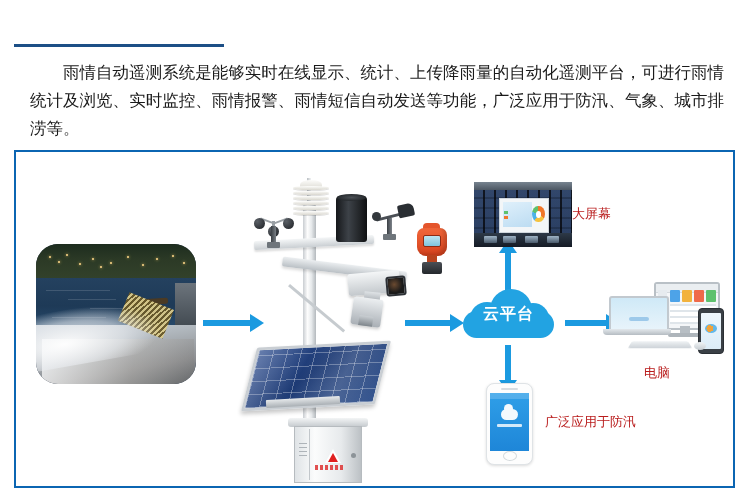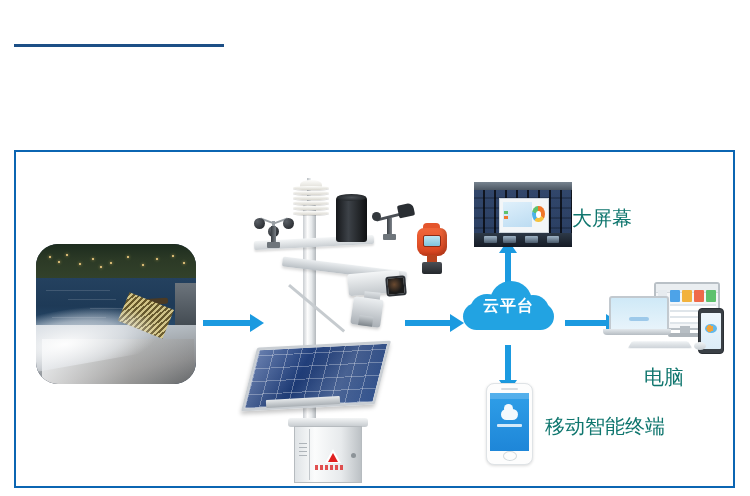--- a/index.html
+++ b/index.html
@@ -344,21 +344,21 @@
   .bigscreen .desk{
     position:absolute;left:0;bottom:0;width:100%;height:22%;
     background:linear-gradient(180deg,#2d3947,#151b25);
   }
   .bigscreen .desk i{
     position:absolute;bottom:26%;width:13%;height:52%;
     background:linear-gradient(180deg,#9fb4c6,#4a5a6b);border-radius:1px;
   }
 
   
-  .cloud{position:absolute;left:460px;top:278px;width:97px;height:56px;}
+  .cloud{position:absolute;left:460px;top:286px;width:97px;height:56px;}
   .cloud .c{position:absolute;background:#22a3e2;border-radius:50%;}
   .cloud .base{
     position:absolute;left:3px;bottom:4px;width:91px;height:27px;
     background:#22a3e2;border-radius:16px;
   }
   .cloud .c1{left:10px;top:16px;width:34px;height:32px;}
   .cloud .c2{left:30px;top:3px;width:42px;height:41px;}
   .cloud .c3{left:57px;top:17px;width:32px;height:30px;}
   .cloud-label{
     position:absolute;left:0;top:18px;width:97px;text-align:center;
@@ -460,33 +460,34 @@
     position:absolute;left:14px;top:4px;width:17px;height:2px;
     background:#d8dde1;border-radius:1px;
   }
   .phone .home{
     position:absolute;left:16px;bottom:3px;width:12px;height:8px;
     border:1px solid #d5dadd;border-radius:50%;
   }
 
   
   .dlabel{
-    position:absolute;font-size:20px;color:#0f766e;white-space:nowrap;text-align:center;
+    position:absolute;font-size:13px;color:#b91c1c;white-space:nowrap;text-align:center;
   }
   #lbl-screen{left:572px;top:205px;}
   #lbl-computer{left:644px;top:364px;}
   #lbl-phone{left:545px;top:413px;}
 </style>
 </head>
 <body>
 
 <div class="page">
 
   <div class="title-rule"></div>
 
+  <div class="intro">雨情自动遥测系统是能够实时在线显示、统计、上传降雨量的自动化遥测平台，可进行雨情统计及浏览、实时监控、雨情报警、雨情短信自动发送等功能，广泛应用于防汛、气象、城市排涝等。</div>
 
   <div class="panel"></div>
 
   <div class="photo">
     <div class="sky"></div>
     <div class="lights">
       <i style="left:8%;top:30%"></i>
         <i style="left:14%;top:45%"></i>
       <i style="left:19%;top:25%"></i>
         <i style="left:27%;top:52%"></i>
@@ -645,15 +646,15 @@
 
   <div class="phone">
     <div class="notch"></div>
     <div class="scr">
       <div class="statusbar"></div>
       <div class="cloudicon"></div>
       <div class="apptxt"></div>
     </div>
     <div class="home"></div>
   </div>
-  <div class="dlabel" id="lbl-phone">移动智能终端</div>
+  <div class="dlabel" id="lbl-phone">广泛应用于防汛</div>
 
 </div>
 
 </body></html>

